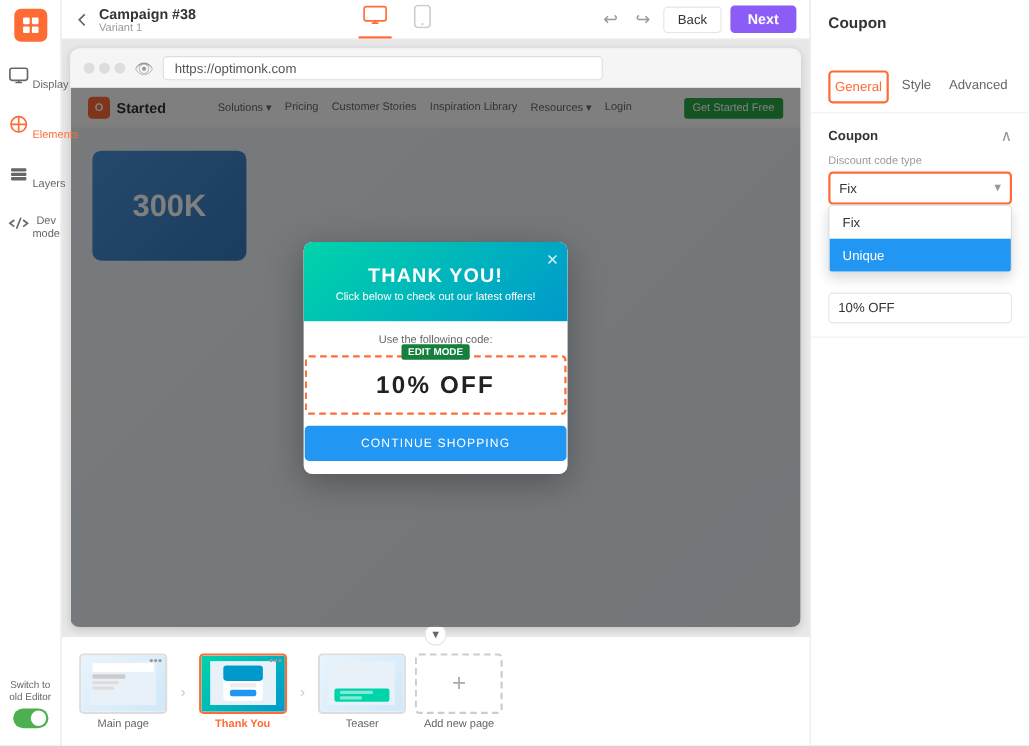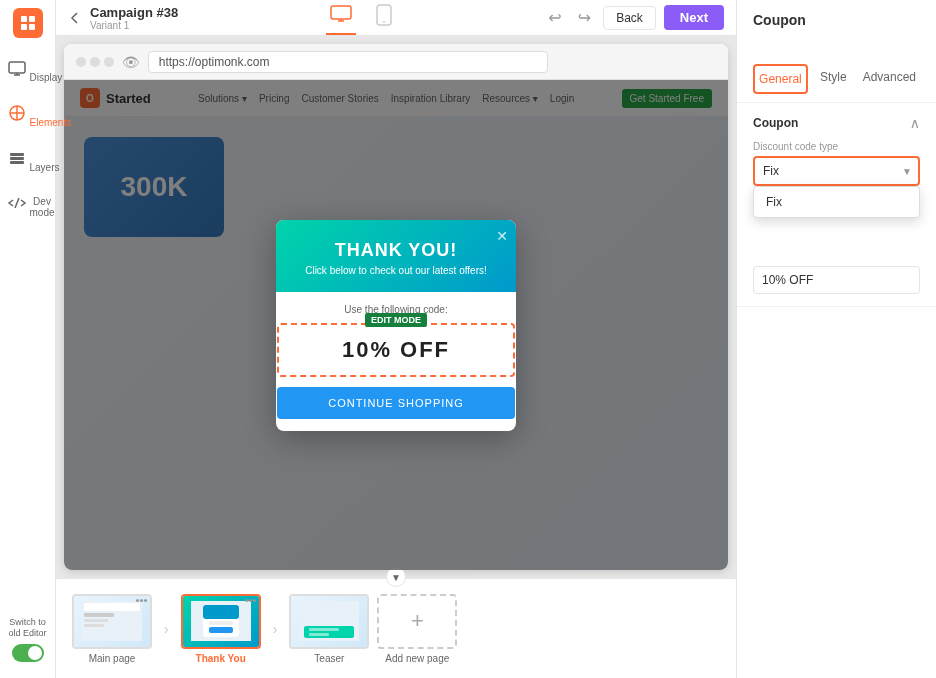--- a/index.html
+++ b/index.html
@@ -689,20 +689,23 @@
     <div class="select-wrapper" style="position:relative">
       <div class="select-field">
         <span>Fix</span>
       </div>
       <span class="select-arrow">▼</span>
 
       <div class="dropdown-open">
         <div class="dropdown-item">
           <span>Fix</span>
         </div>
+        <div class="dropdown-item selected">
+          <span>Unique</span>
+        </div>
       </div>
     </div>
 
     <div style="margin-top: 80px;">
       <div class="input-field">10% OFF</div>
     </div>
   </div>
 </div>
 
 </body></html>

